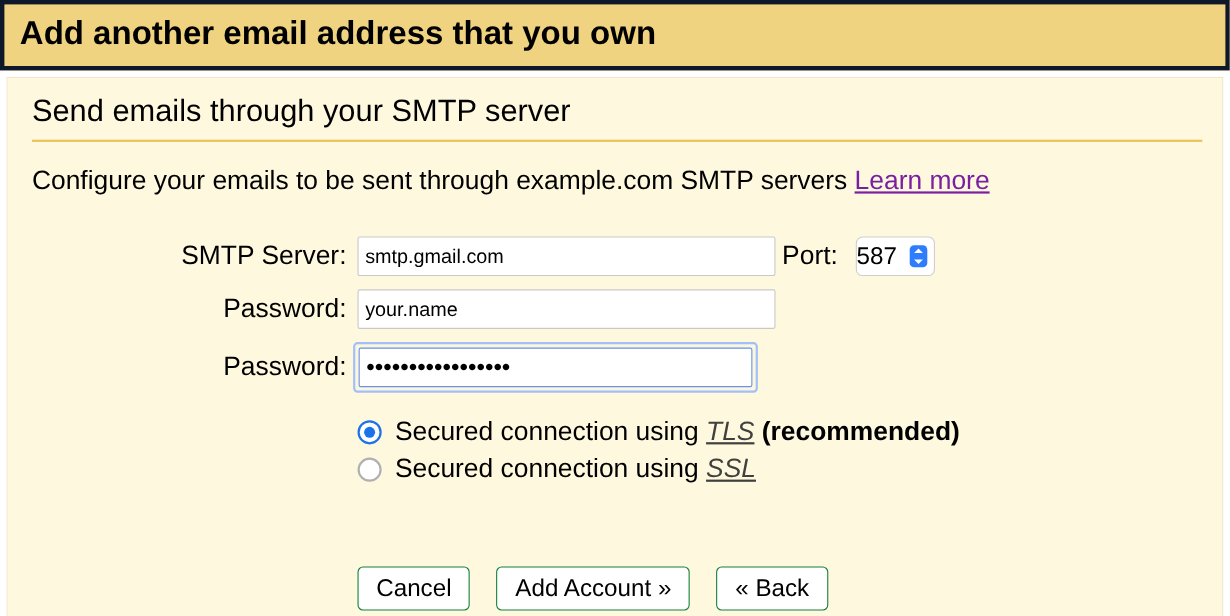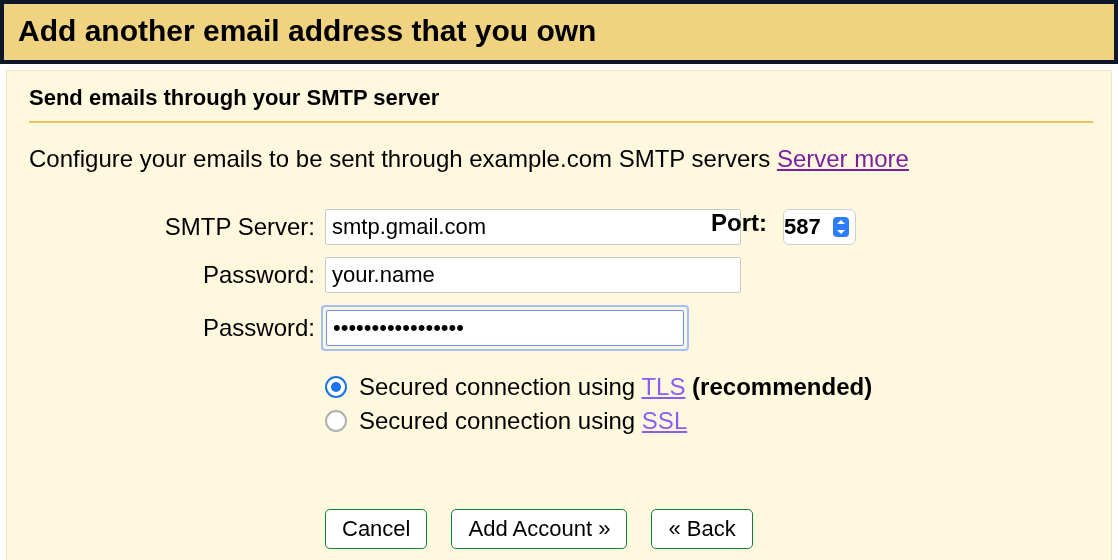--- a/index.html
+++ b/index.html
@@ -23,22 +23,22 @@
   .frame{
     margin:6px;
     border:1px solid #efe7c2;
   }
   .panel{
     background:#FEF9DE;
     padding:14px 18px 40px 22px;
   }
   .panel h2{
     margin:0 0 10px 0;
-    font-size:22px;
-    font-weight:bold;
+    font-size:28px;
+    font-weight:normal;
   }
   .rule{
     height:2px;
     background:#E8C35A;
     margin:0 0 22px 0;
   }
   .desc{
     font-size:24px;
     margin:0 0 36px 0;
   }
@@ -53,27 +53,27 @@
     column-gap:6px;
     row-gap:12px;
     align-items:center;
   }
   .lbl{
     font-size:24px;
     text-align:right;
     padding-right:4px;
   }
   input[type=text],input[type=password]{
-    font-size:22px;
+    font-size:18px;
     font-family:Arial,Helvetica,sans-serif;
     padding:4px 6px;
     border:1px solid #C9C9C9;
     background:#fff;
     box-sizing:border-box;
-    width:416px;
+    width:380px;
     height:36px;
     border-radius:2px;
   }
   input[type=password]{
     letter-spacing:0px;
     font-size:22px;
   }
   .pwd-focus{
     margin-left:-4px;
     padding:3px;
@@ -82,24 +82,24 @@
     border-radius:4px;
     display:inline-block;
   }
   .pwd-focus input[type=password]{
     border:1px solid #6C91E6;
     outline:none;
     width:358px;
   }
   .port-cell{
     display:flex;
+    align-items:center;
     gap:16px;
     font-size:24px;
     padding-left:20px;
-    font-weight:bold;
   }
   .port-select{
     display:inline-flex;
     align-items:center;
     gap:12px;
     font-size:22px;
     background:#fff;
     border:1px solid #CFCFCF;
     border-radius:6px;
     padding:4px 6px 4px 0;
@@ -134,21 +134,21 @@
     border:2px solid #B0B0B0;
     background:#fff;
     display:inline-flex;align-items:center;justify-content:center;
     box-sizing:border-box;
   }
   .radio.checked{border-color:#1A73E8;}
   .radio .dot{
     width:10px;height:10px;border-radius:50%;background:#1A73E8;
   }
   .radio:not(.checked) .dot{display:none;}
-  .proto-link{color:#8b5cf6; text-decoration:underline;}
+  .proto-link{color:#404040; text-decoration:underline;font-style:italic;}
   .rec{font-weight:bold;}
   .btn-row{
     grid-column:2 / span 2;
     padding-top:56px;
     display:flex;
     gap:24px;
   }
   button.act{
     font-size:22px;
     font-family:Arial,Helvetica,sans-serif;
@@ -165,21 +165,21 @@
 <div class="banner">
   <h1>Add another email address that you own</h1>
 </div>
 
 <div class="frame">
 <div class="panel">
   <h2>Send emails through your SMTP server</h2>
   <div class="rule"></div>
 
   <p class="desc">
-    <span>Configure your emails to be sent through example.com SMTP servers </span><a class="learn-link">Server more</a>
+    <span>Configure your emails to be sent through example.com SMTP servers </span><a class="learn-link">Learn more</a>
   </p>
 
   <div class="grid">
 
     <div class="lbl">SMTP Server:</div>
     <div>
       <input type="text" value="smtp.gmail.com" style="">
     </div>
     <div class="port-cell">
       <span>Port:</span>

